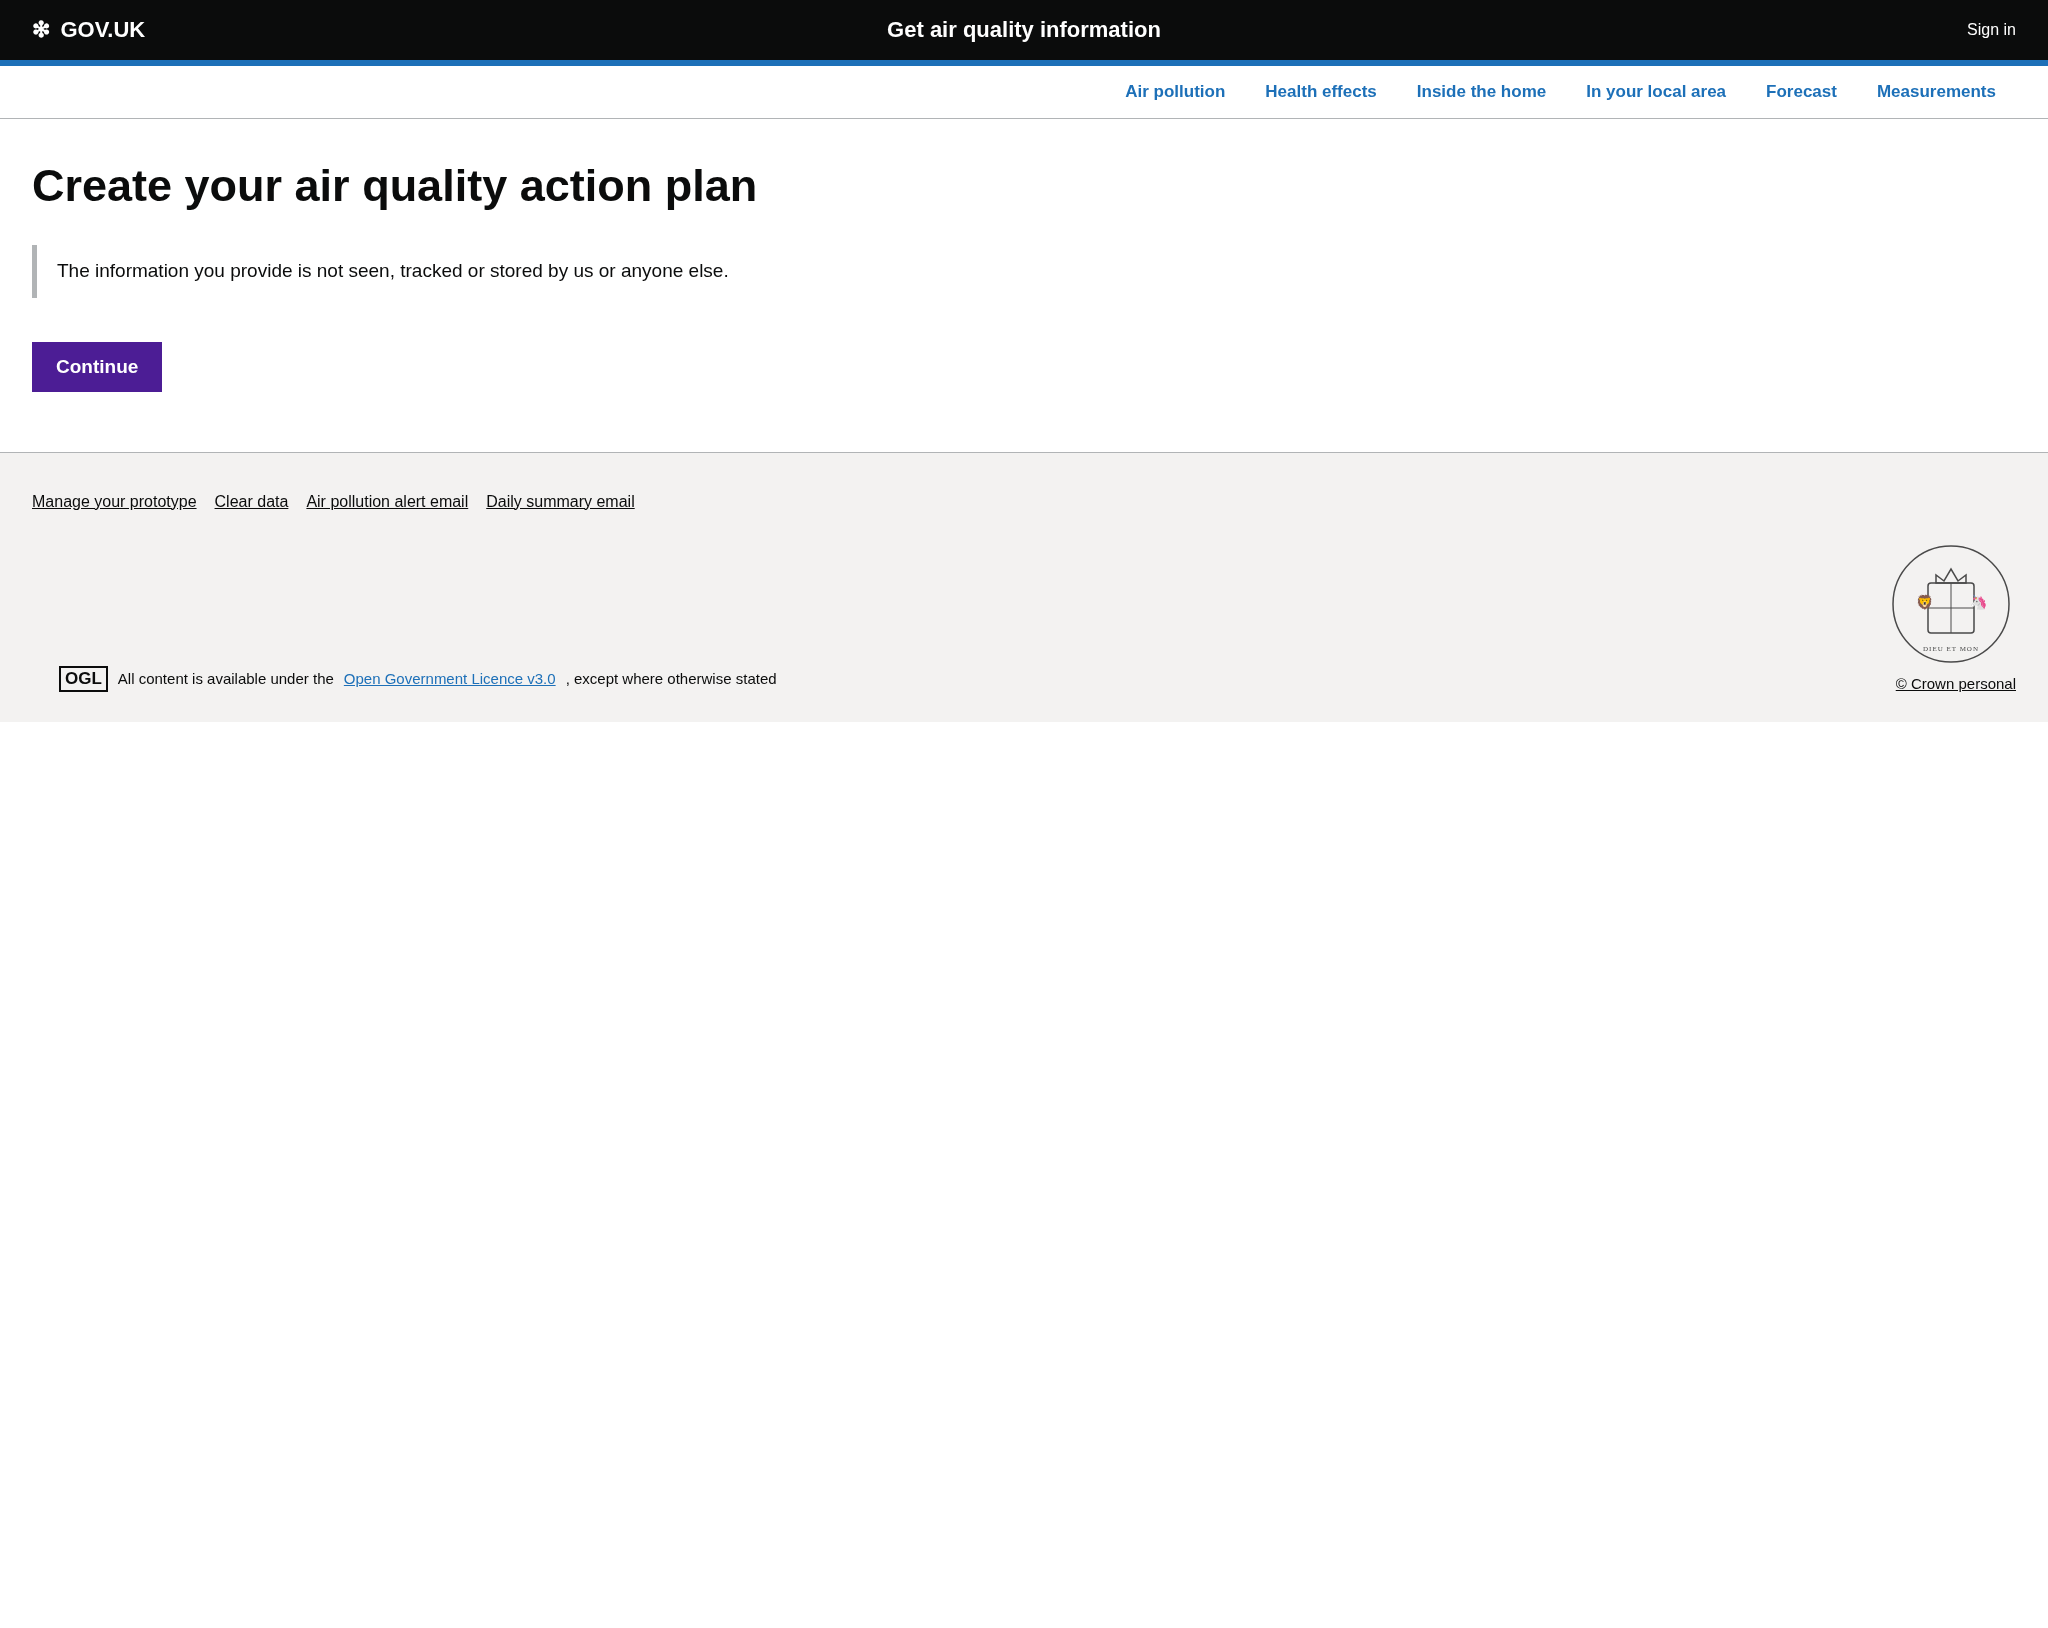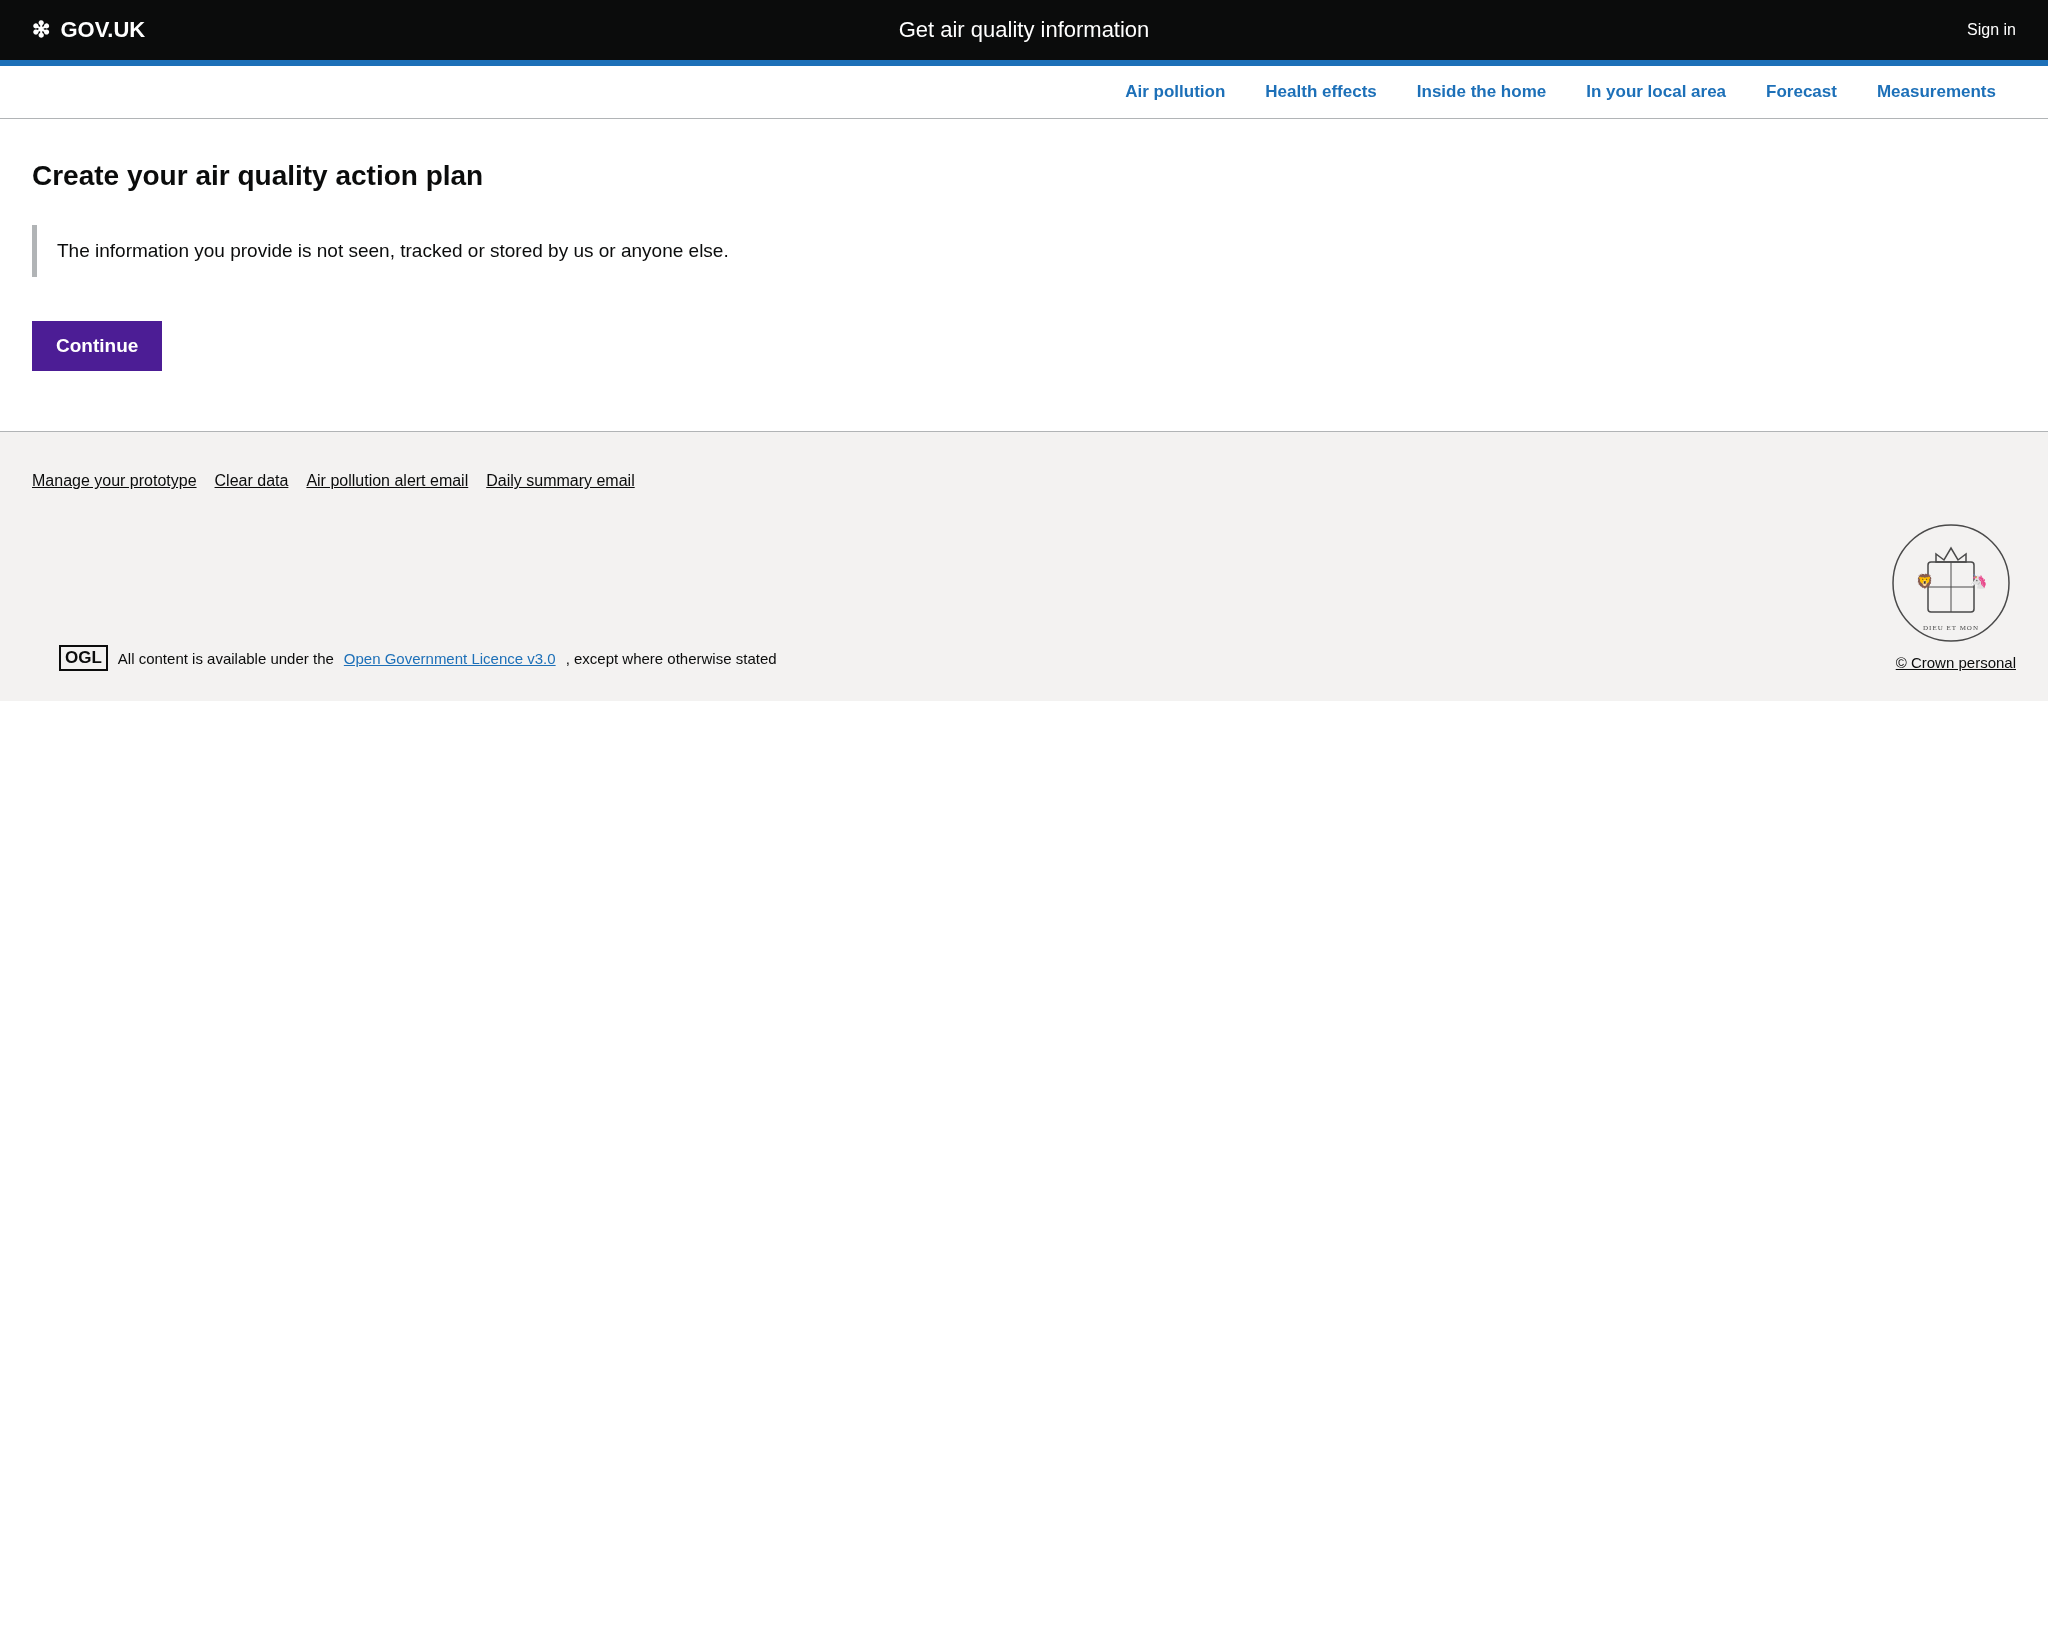--- a/index.html
+++ b/index.html
@@ -23,21 +23,21 @@
       font-weight: bold;
       text-decoration: none;
     }
     .crown-icon {
       color: #fff;
       font-size: 22px;
     }
     .header-title {
       color: #fff;
       font-size: 22px;
-      font-weight: normal;
+      font-weight: bold;
       position: absolute;
       left: 50%;
       transform: translateX(-50%);
     }
     .header-signin {
       color: #fff;
       font-size: 16px;
       cursor: pointer;
       text-decoration: none;
     }
@@ -66,21 +66,21 @@
       cursor: pointer;
       white-space: nowrap;
     }
 
     
     .main {
       padding: 40px 32px 60px 32px;
       max-width: 800px;
     }
     .page-title {
-      font-size: 28px;
+      font-size: 45px;
       font-weight: bold;
       margin-bottom: 24px;
       line-height: 1.2;
     }
     .intro-text {
       font-size: 19px;
       line-height: 1.5;
       margin-bottom: 20px;
     }
     .blockquote-box {

